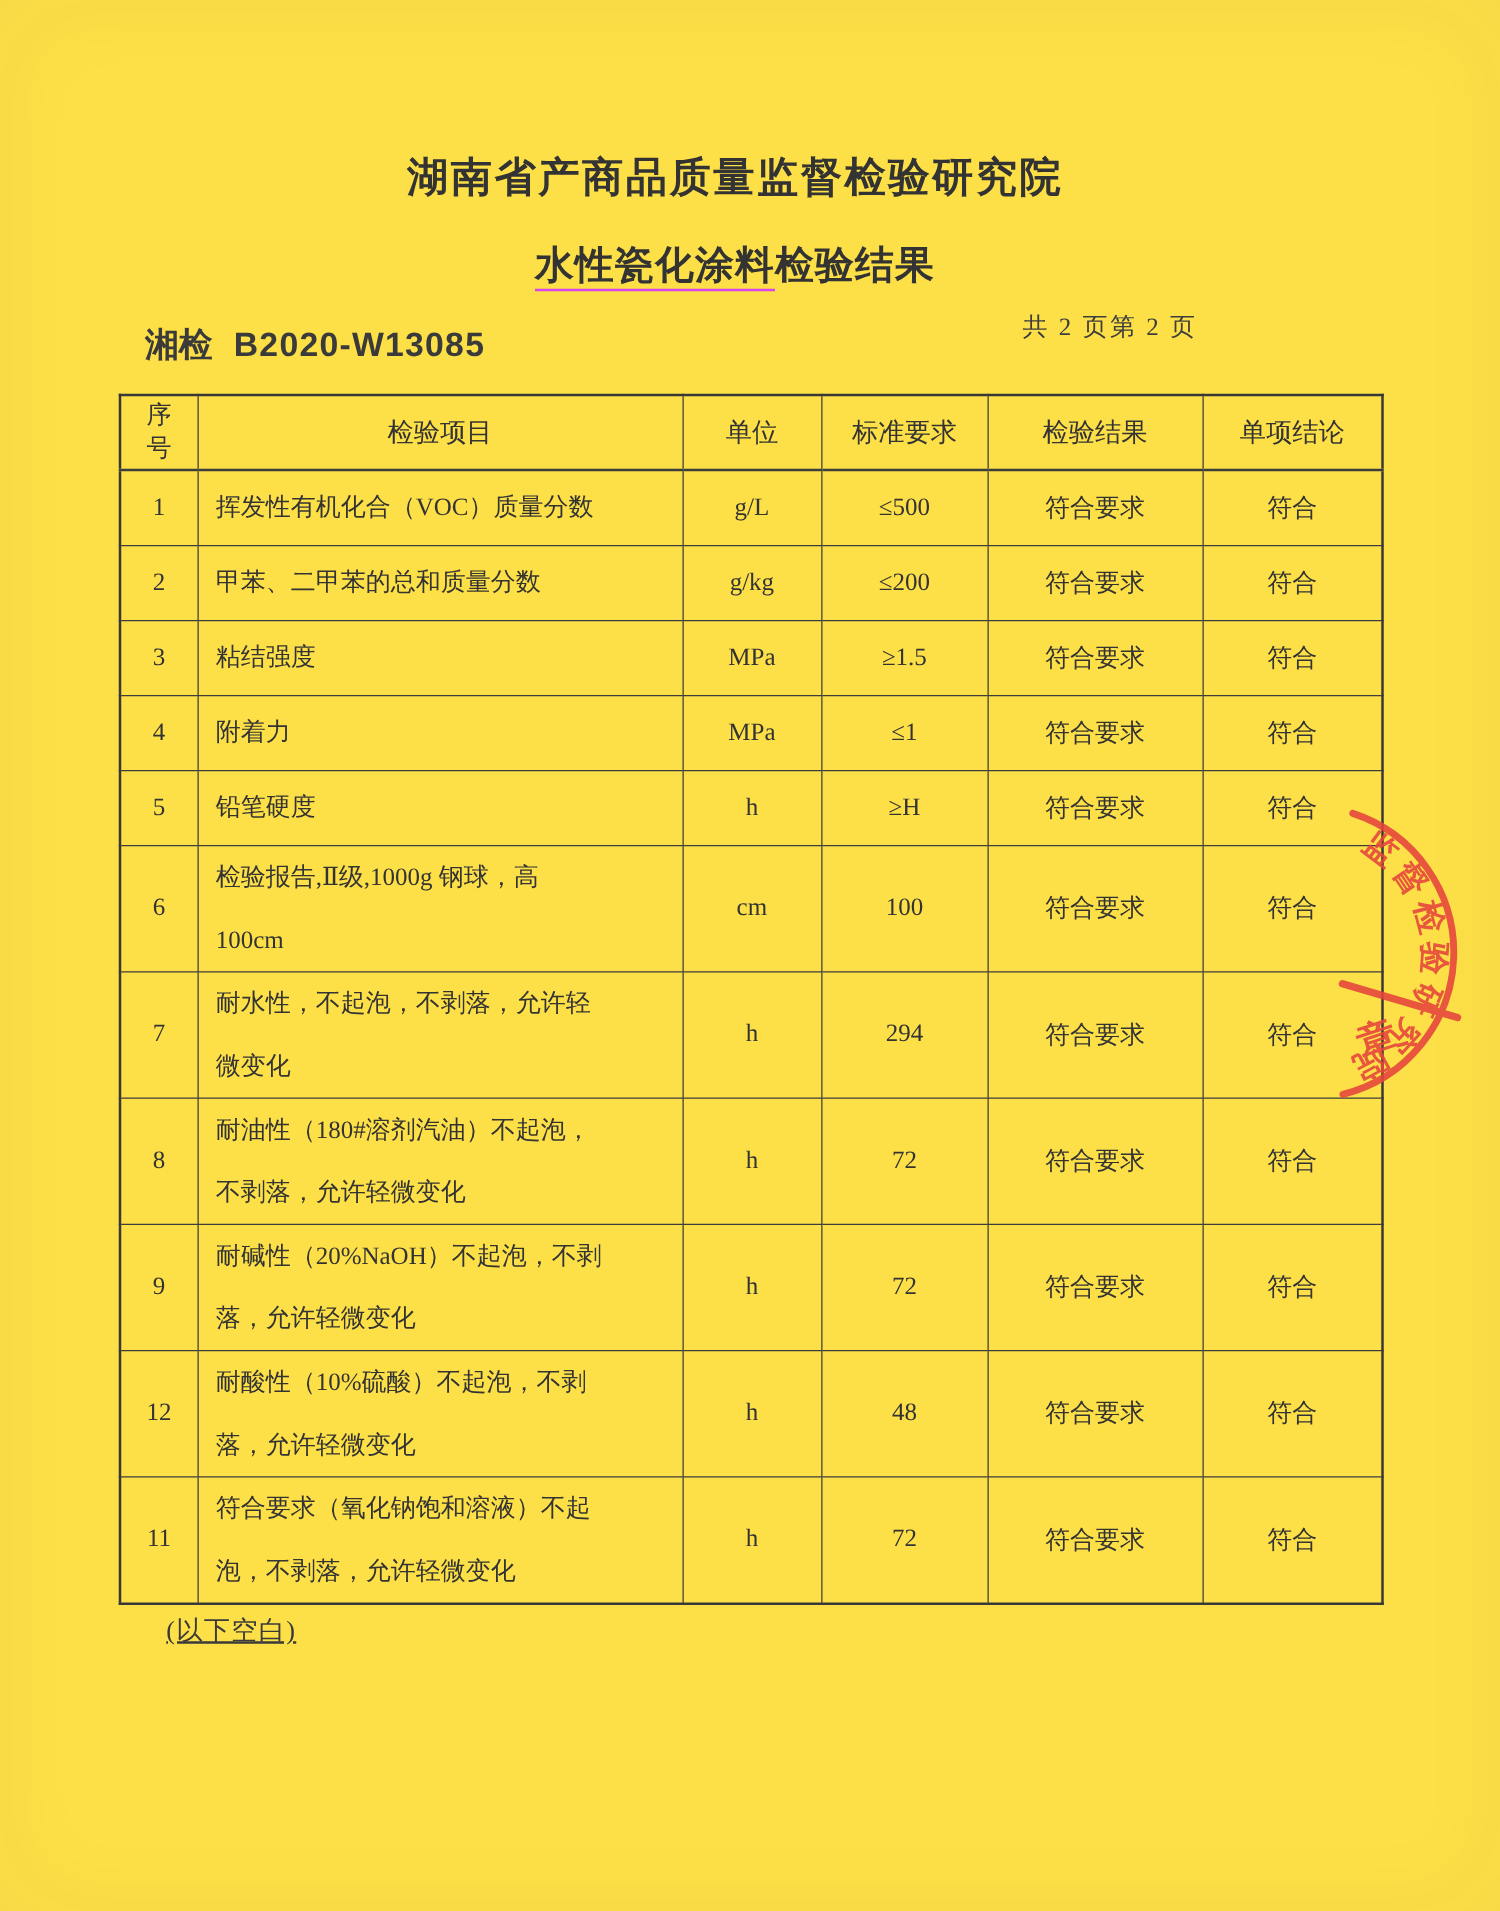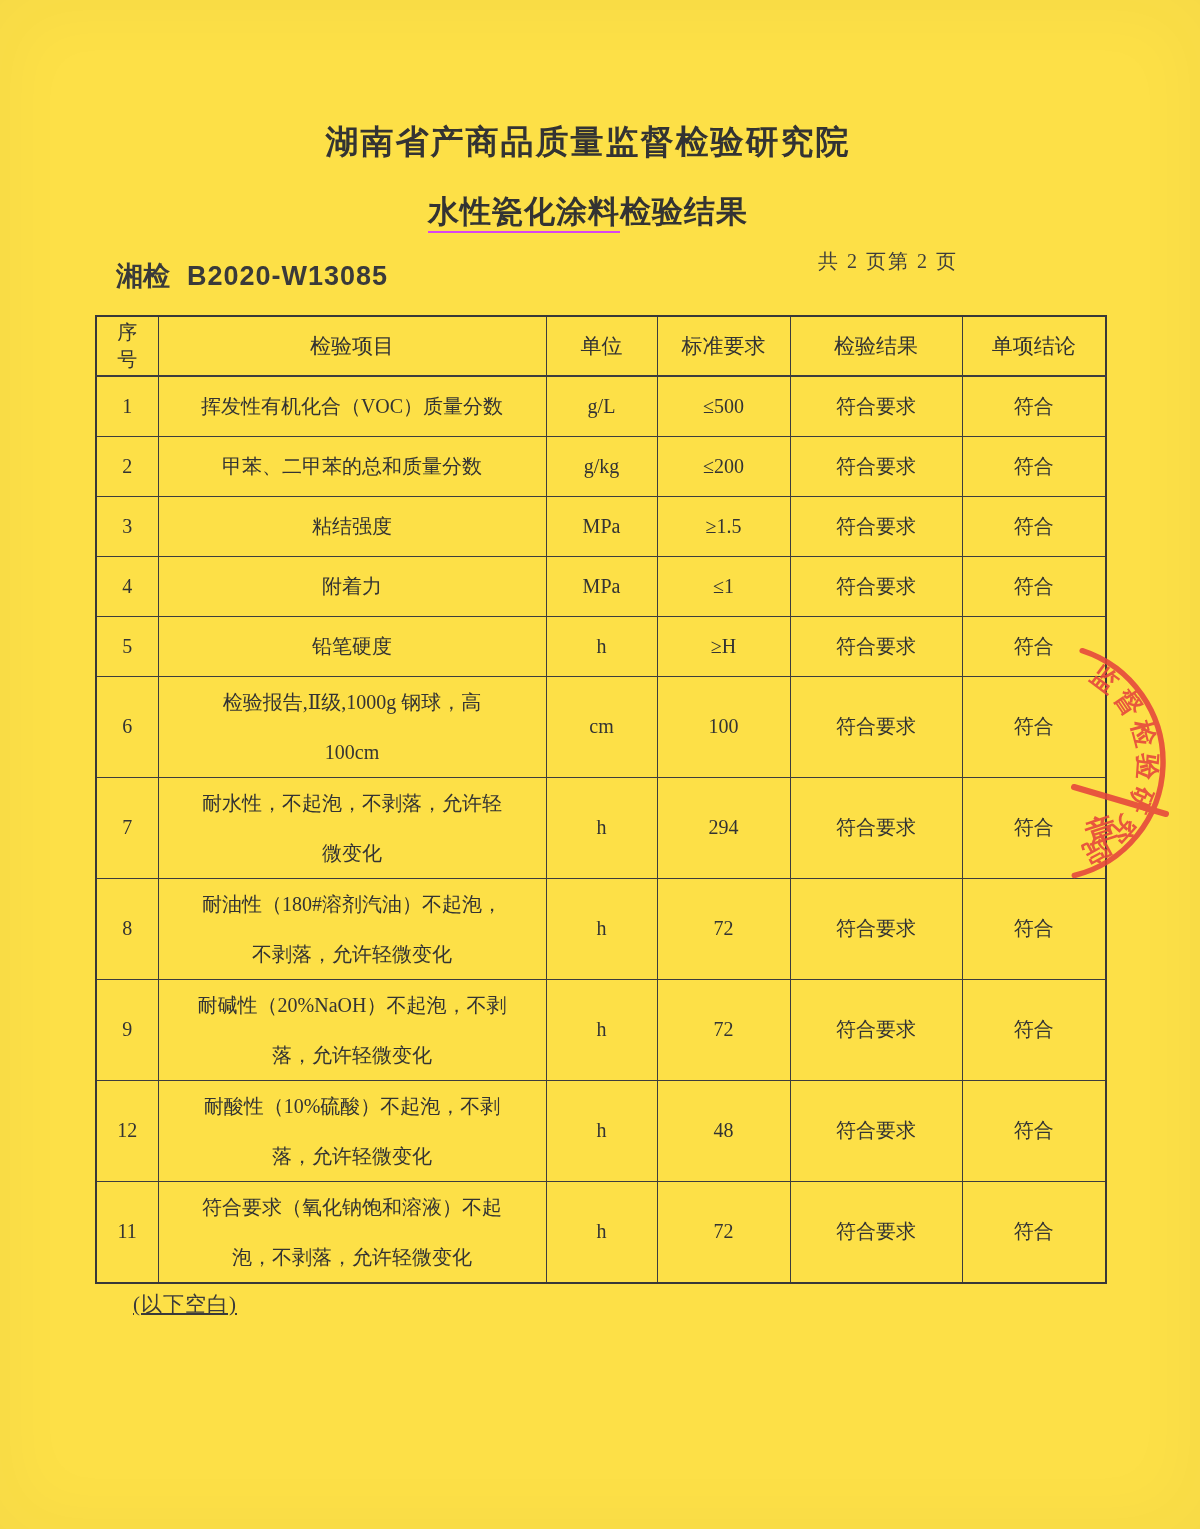--- a/index.html
+++ b/index.html
@@ -57,21 +57,22 @@
     color:#333;
     overflow:hidden;
   }
   .report thead th {
     height:58px;
     font-size:21px;
     border-bottom-width:2.6px;
   }
   .report th.col-no { white-space:pre-line; line-height:27px; font-size:20px; }
   .report td.item {
-    text-align:center;
+    text-align:left;
+    padding-left:14px;
     white-space:pre-line;
     line-height:50px;
   }
   .footer-note {
     position:absolute; top:1290px; left:133px;
     font-size:21px; color:#3a3a3a; letter-spacing:1px;text-decoration:underline;
   }
   svg.stamp {
     position:absolute; top:0; left:0;
     width:1200px; height:1529px;

